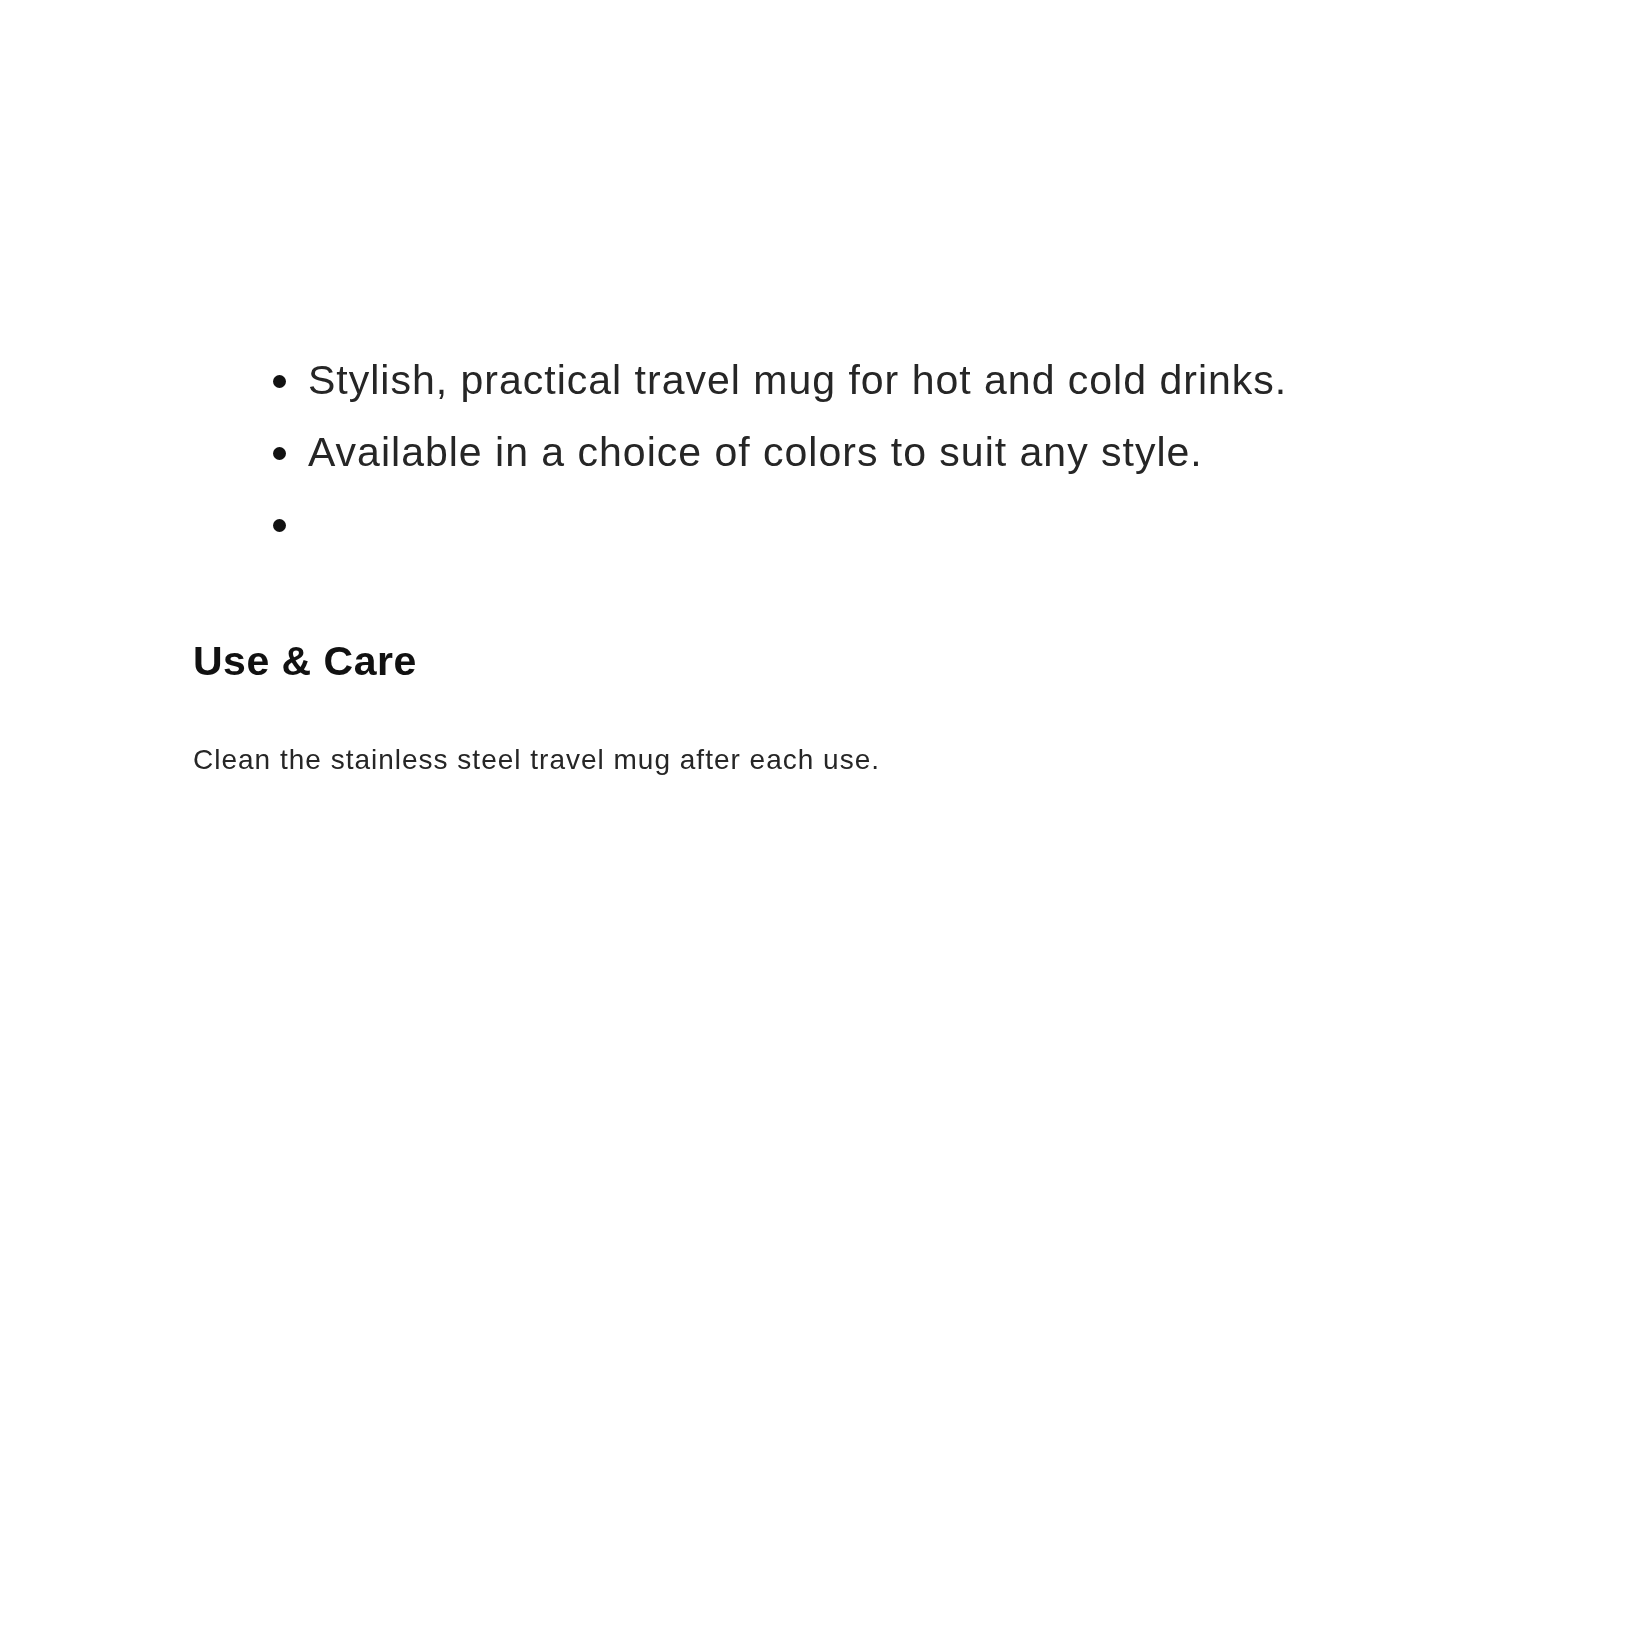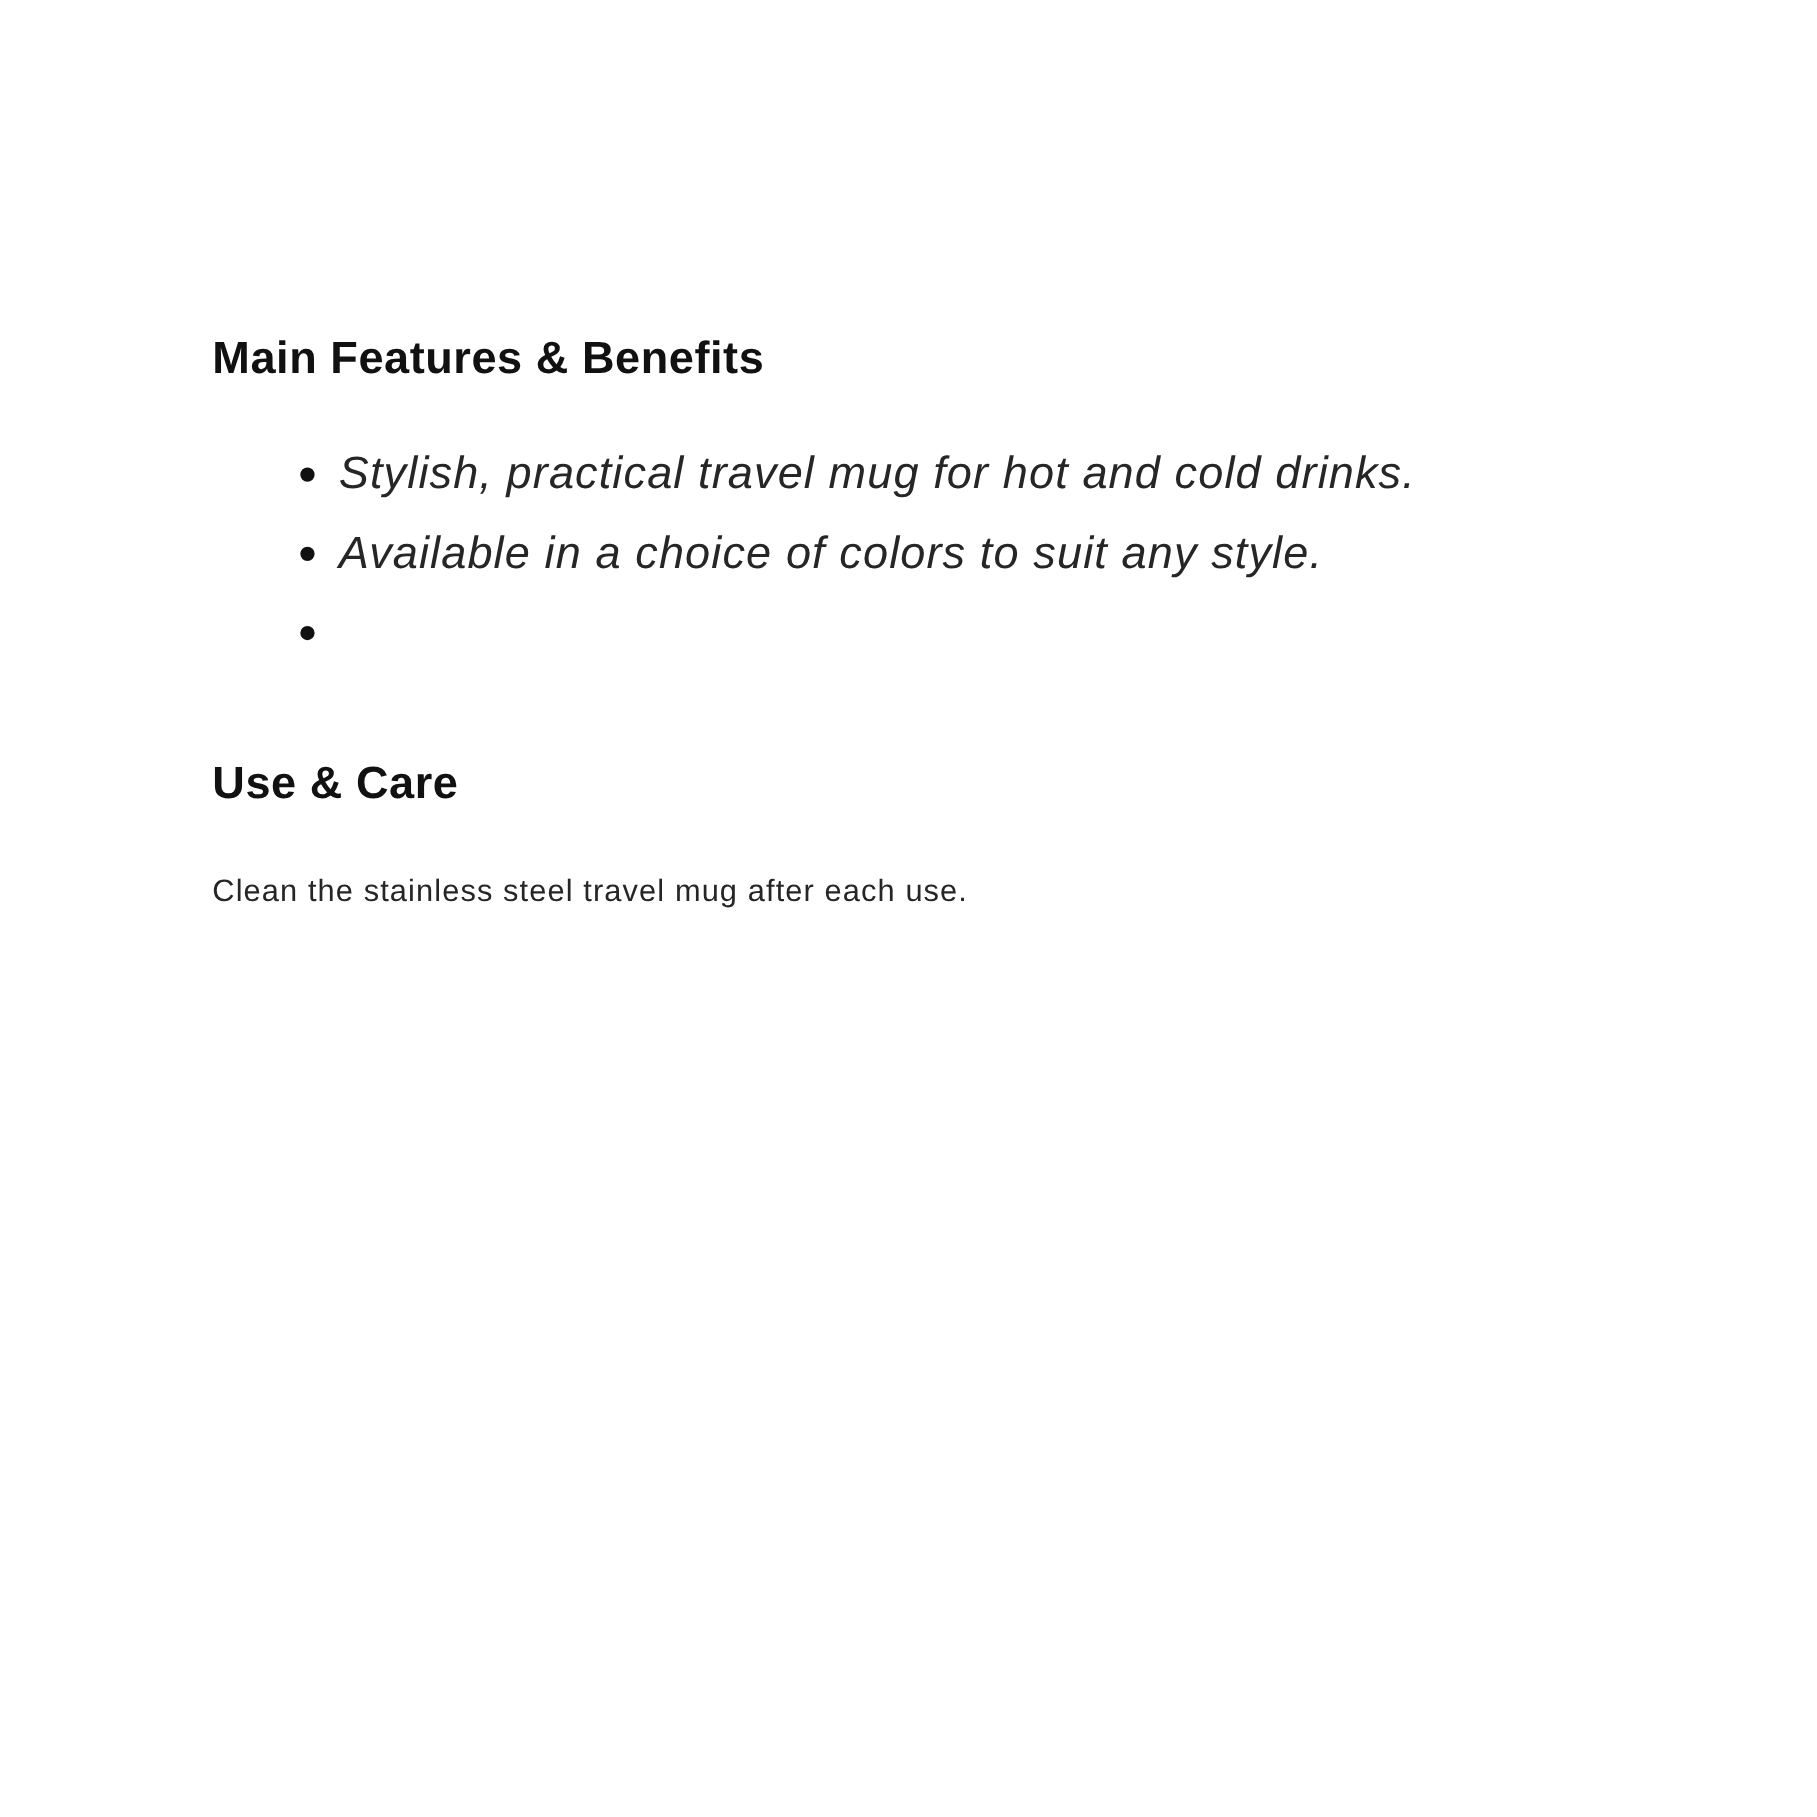--- a/index.html
+++ b/index.html
@@ -26,21 +26,20 @@
     font-size: 41px;
     color: #111111;
     margin: 0;
     line-height: 50px;
     letter-spacing: 0.5px;
   }
   .features-list {
     list-style: none;
     margin: 44px 0 0 0;
     padding: 0 0 0 80px;
-    font-style: italic;
   }
   .feature-item {
     font-size: 41px;
     line-height: 72px;
     color: #262626;
     letter-spacing: 1px;
     margin: 0;
   }
   .bullet {
     display: inline-block;
@@ -59,21 +58,20 @@
     line-height: 50px;
     color: #262626;
     letter-spacing: 1px;
     margin: 49px 0 0 0;
   }
 </style>
 </head>
 <body>
 
 <div class="doc">
-  <h2 class="heading">Main Features &amp; Benefits</h2>
   <ul class="features-list">
     <li class="feature-item">
       <span class="bullet"></span><span>Stylish, practical travel mug for hot and cold drinks.</span>
     </li>
     <li class="feature-item">
       <span class="bullet"></span><span>Available in a choice of colors to suit any style.</span>
     </li>
     <li class="feature-item">
       <span class="bullet"></span>
     </li>

